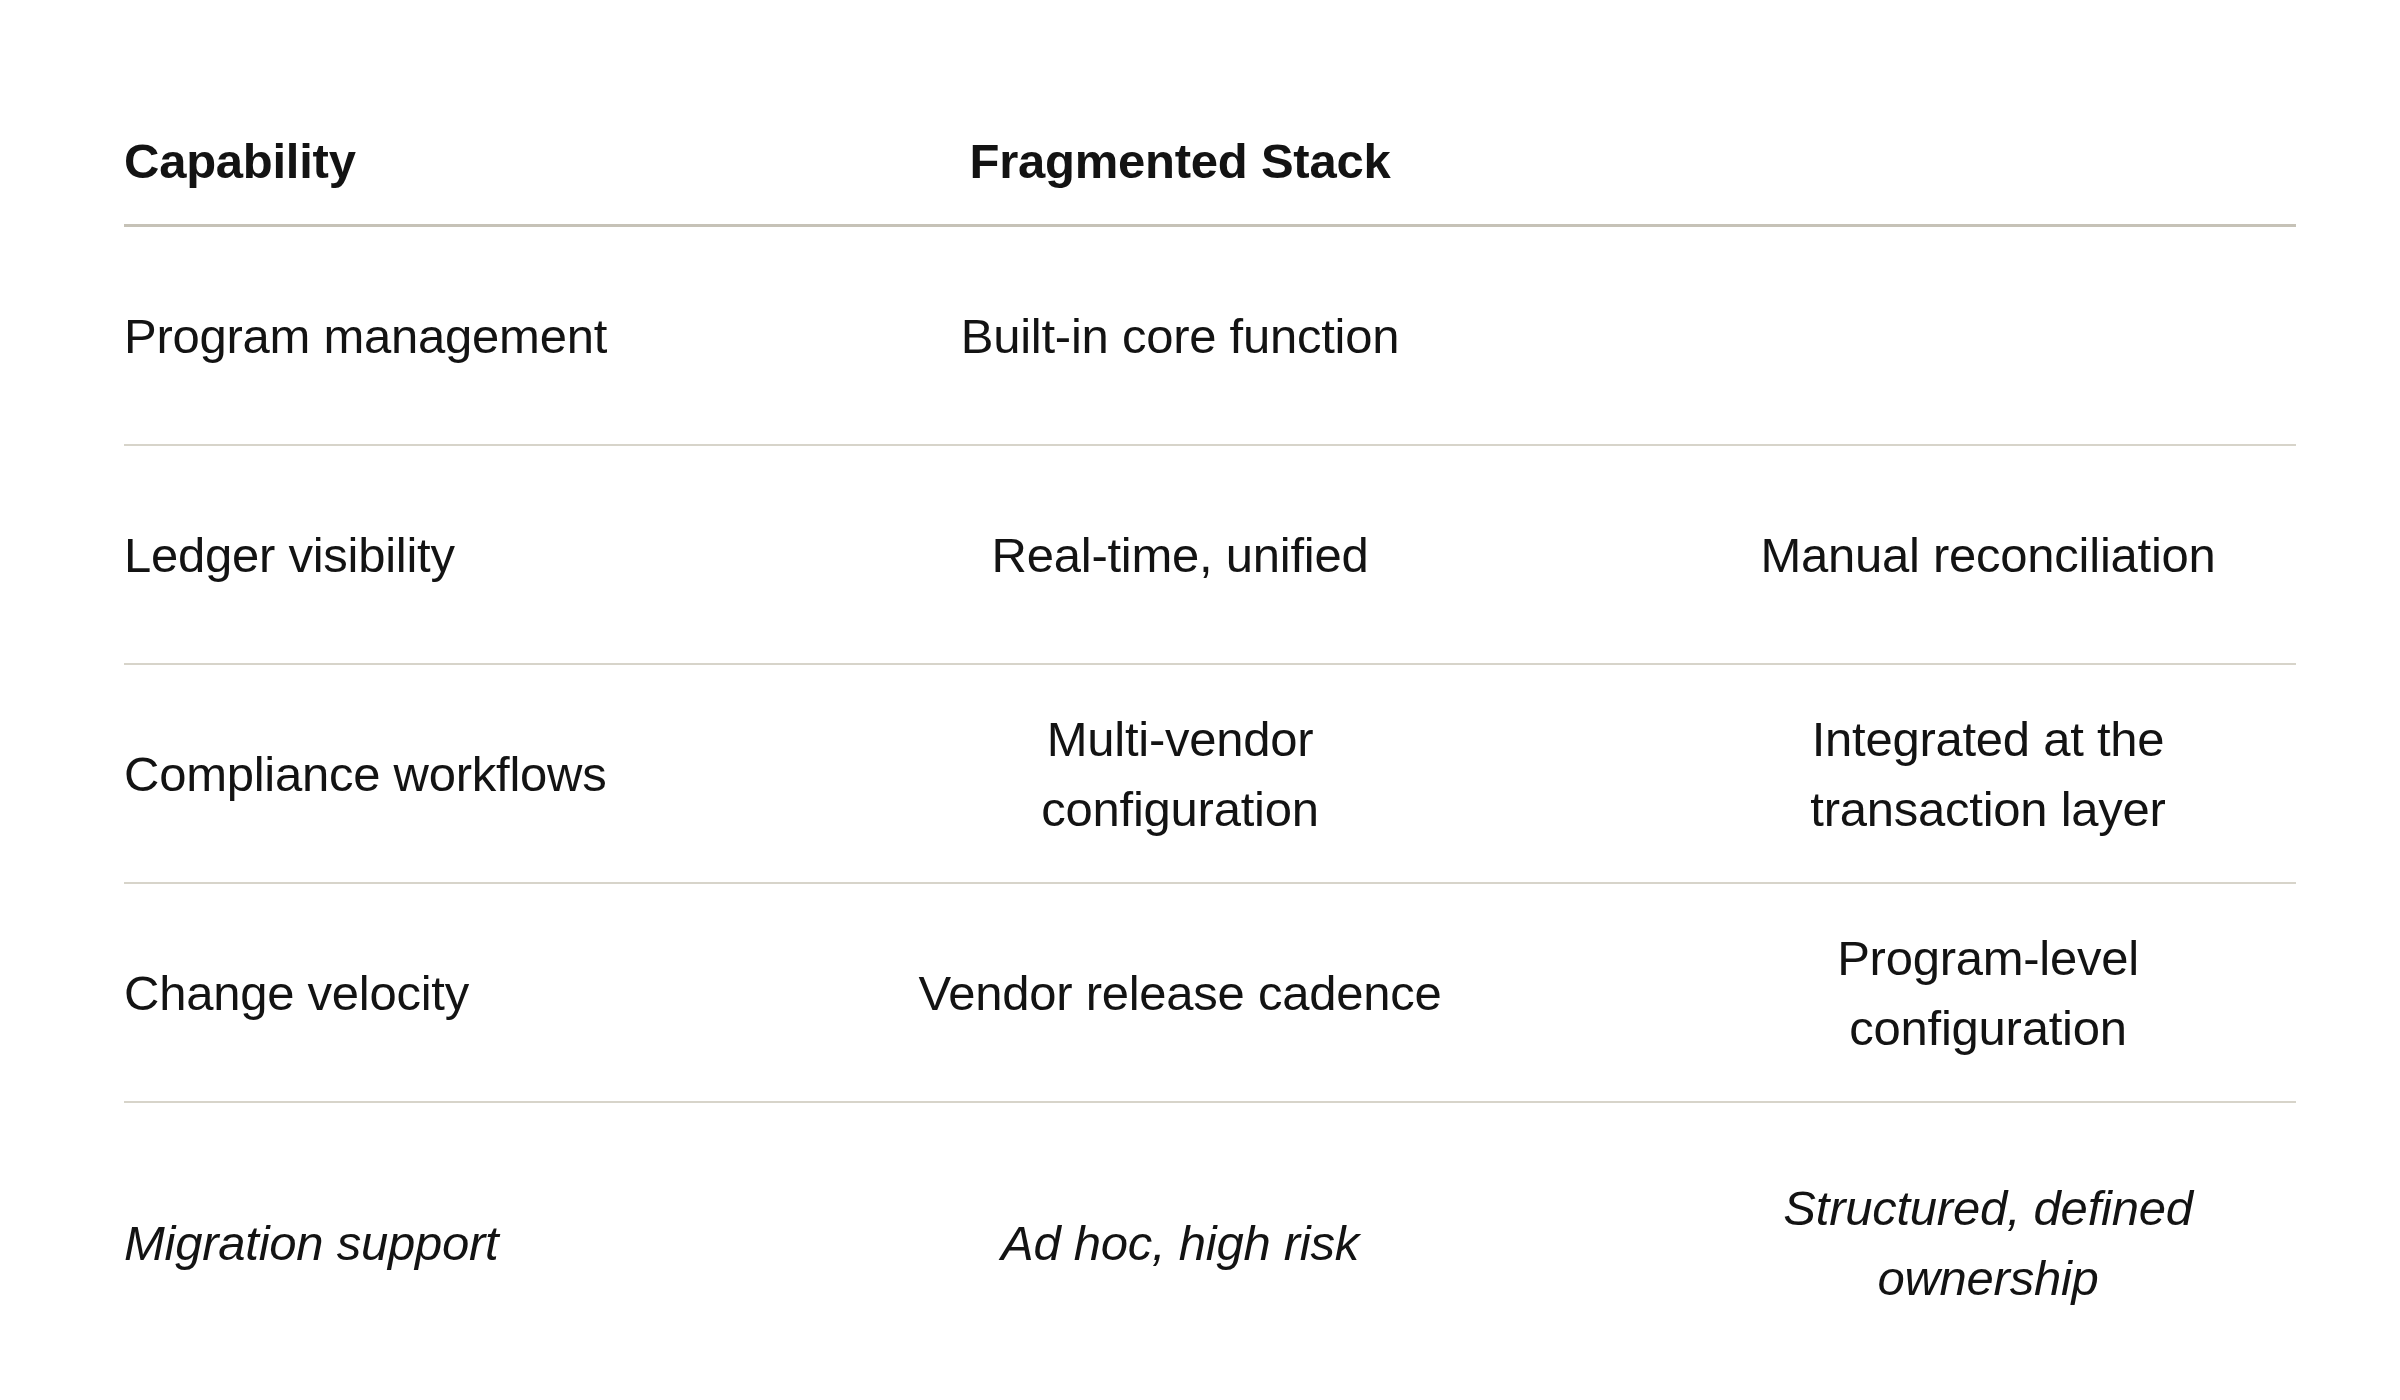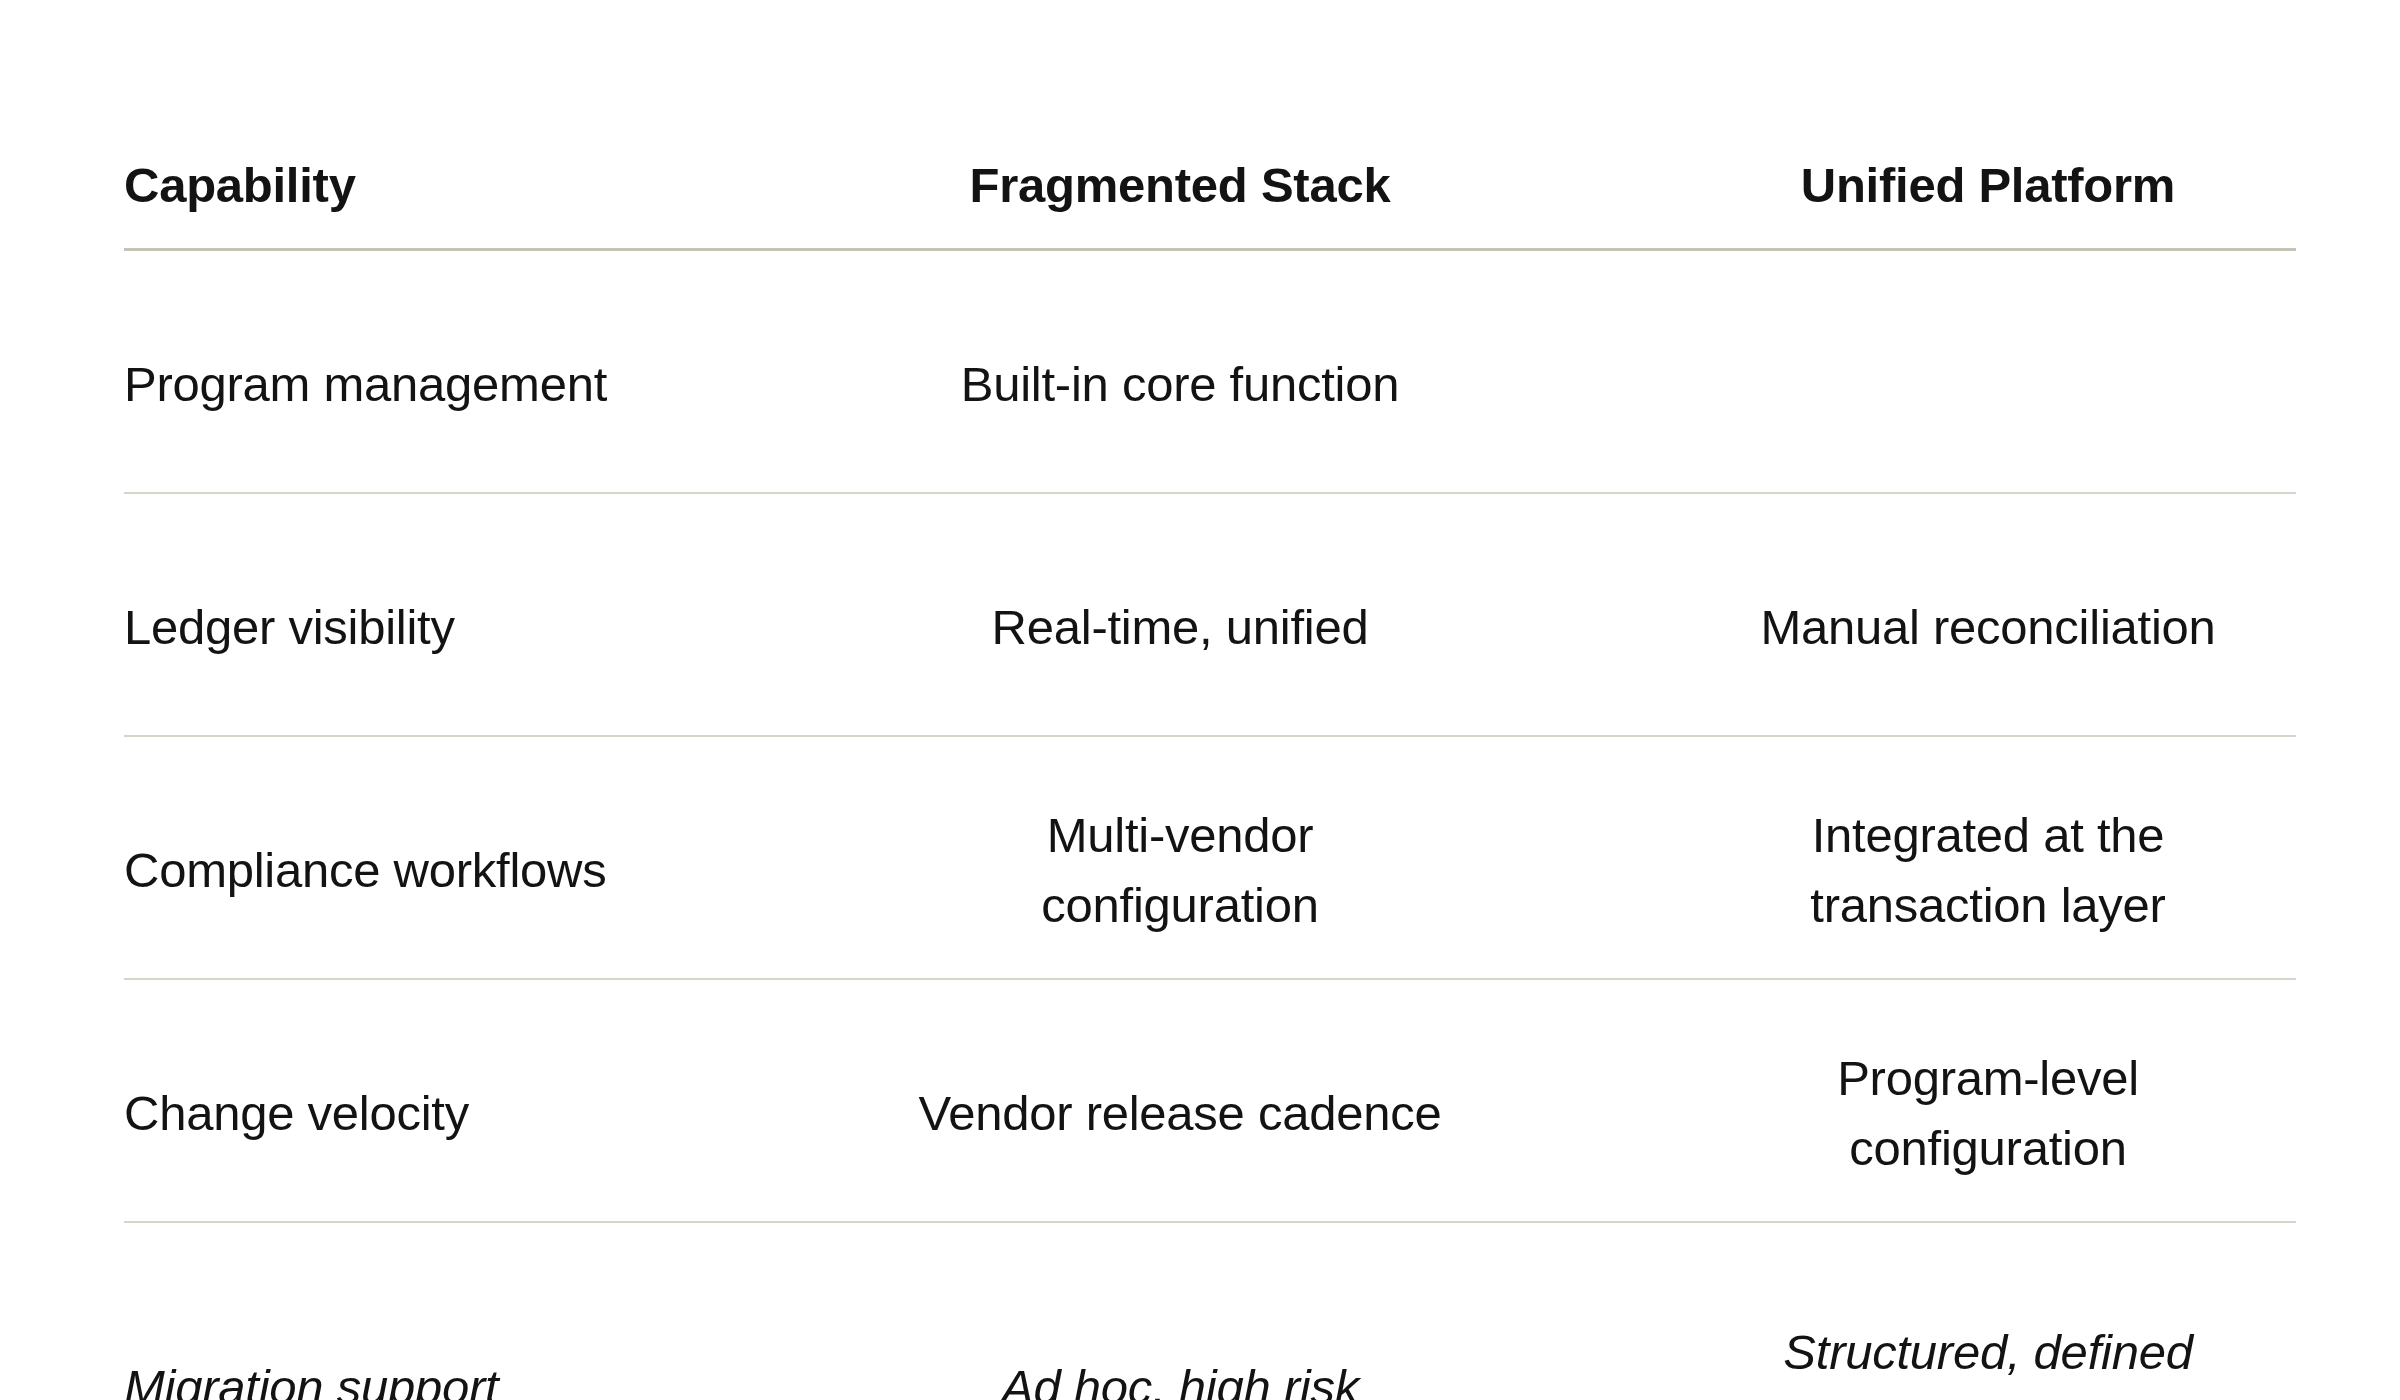--- a/index.html
+++ b/index.html
@@ -18,21 +18,20 @@
     box-sizing: border-box;
     width: 2400px;
     padding-left: 124px;
     padding-right: 104px;
   }
   .row {
     display: grid;
     grid-template-columns: 556px 1000px 616px;
     align-items: center;
     box-sizing: border-box;
-    margin-top: 24px;
   }
   .row.header {
     height: 227px;
     border-bottom: 3px solid #c6c2b7;
     align-items: end;
   }
   .row.body {
     height: 219px;
     border-bottom: 2px solid #d7d4ca;
   }
@@ -60,21 +59,20 @@
   }
 </style>
 </head>
 <body>
 
 <div class="table-wrap">
 
   <div class="row header">
     <div class="cell col-capability">Capability</div>
     <div class="cell col-fragmented">Fragmented Stack</div>
-    <div class="cell col-unified">Unified Platform</div>
   </div>
 
   <div class="row body">
     <div class="cell col-capability">Program management</div>
     <div class="cell col-unified">Built-in core function</div>
   </div>
 
   <div class="row body">
     <div class="cell col-capability">Ledger visibility</div>
     <div class="cell col-unified">Real-time, unified</div>

